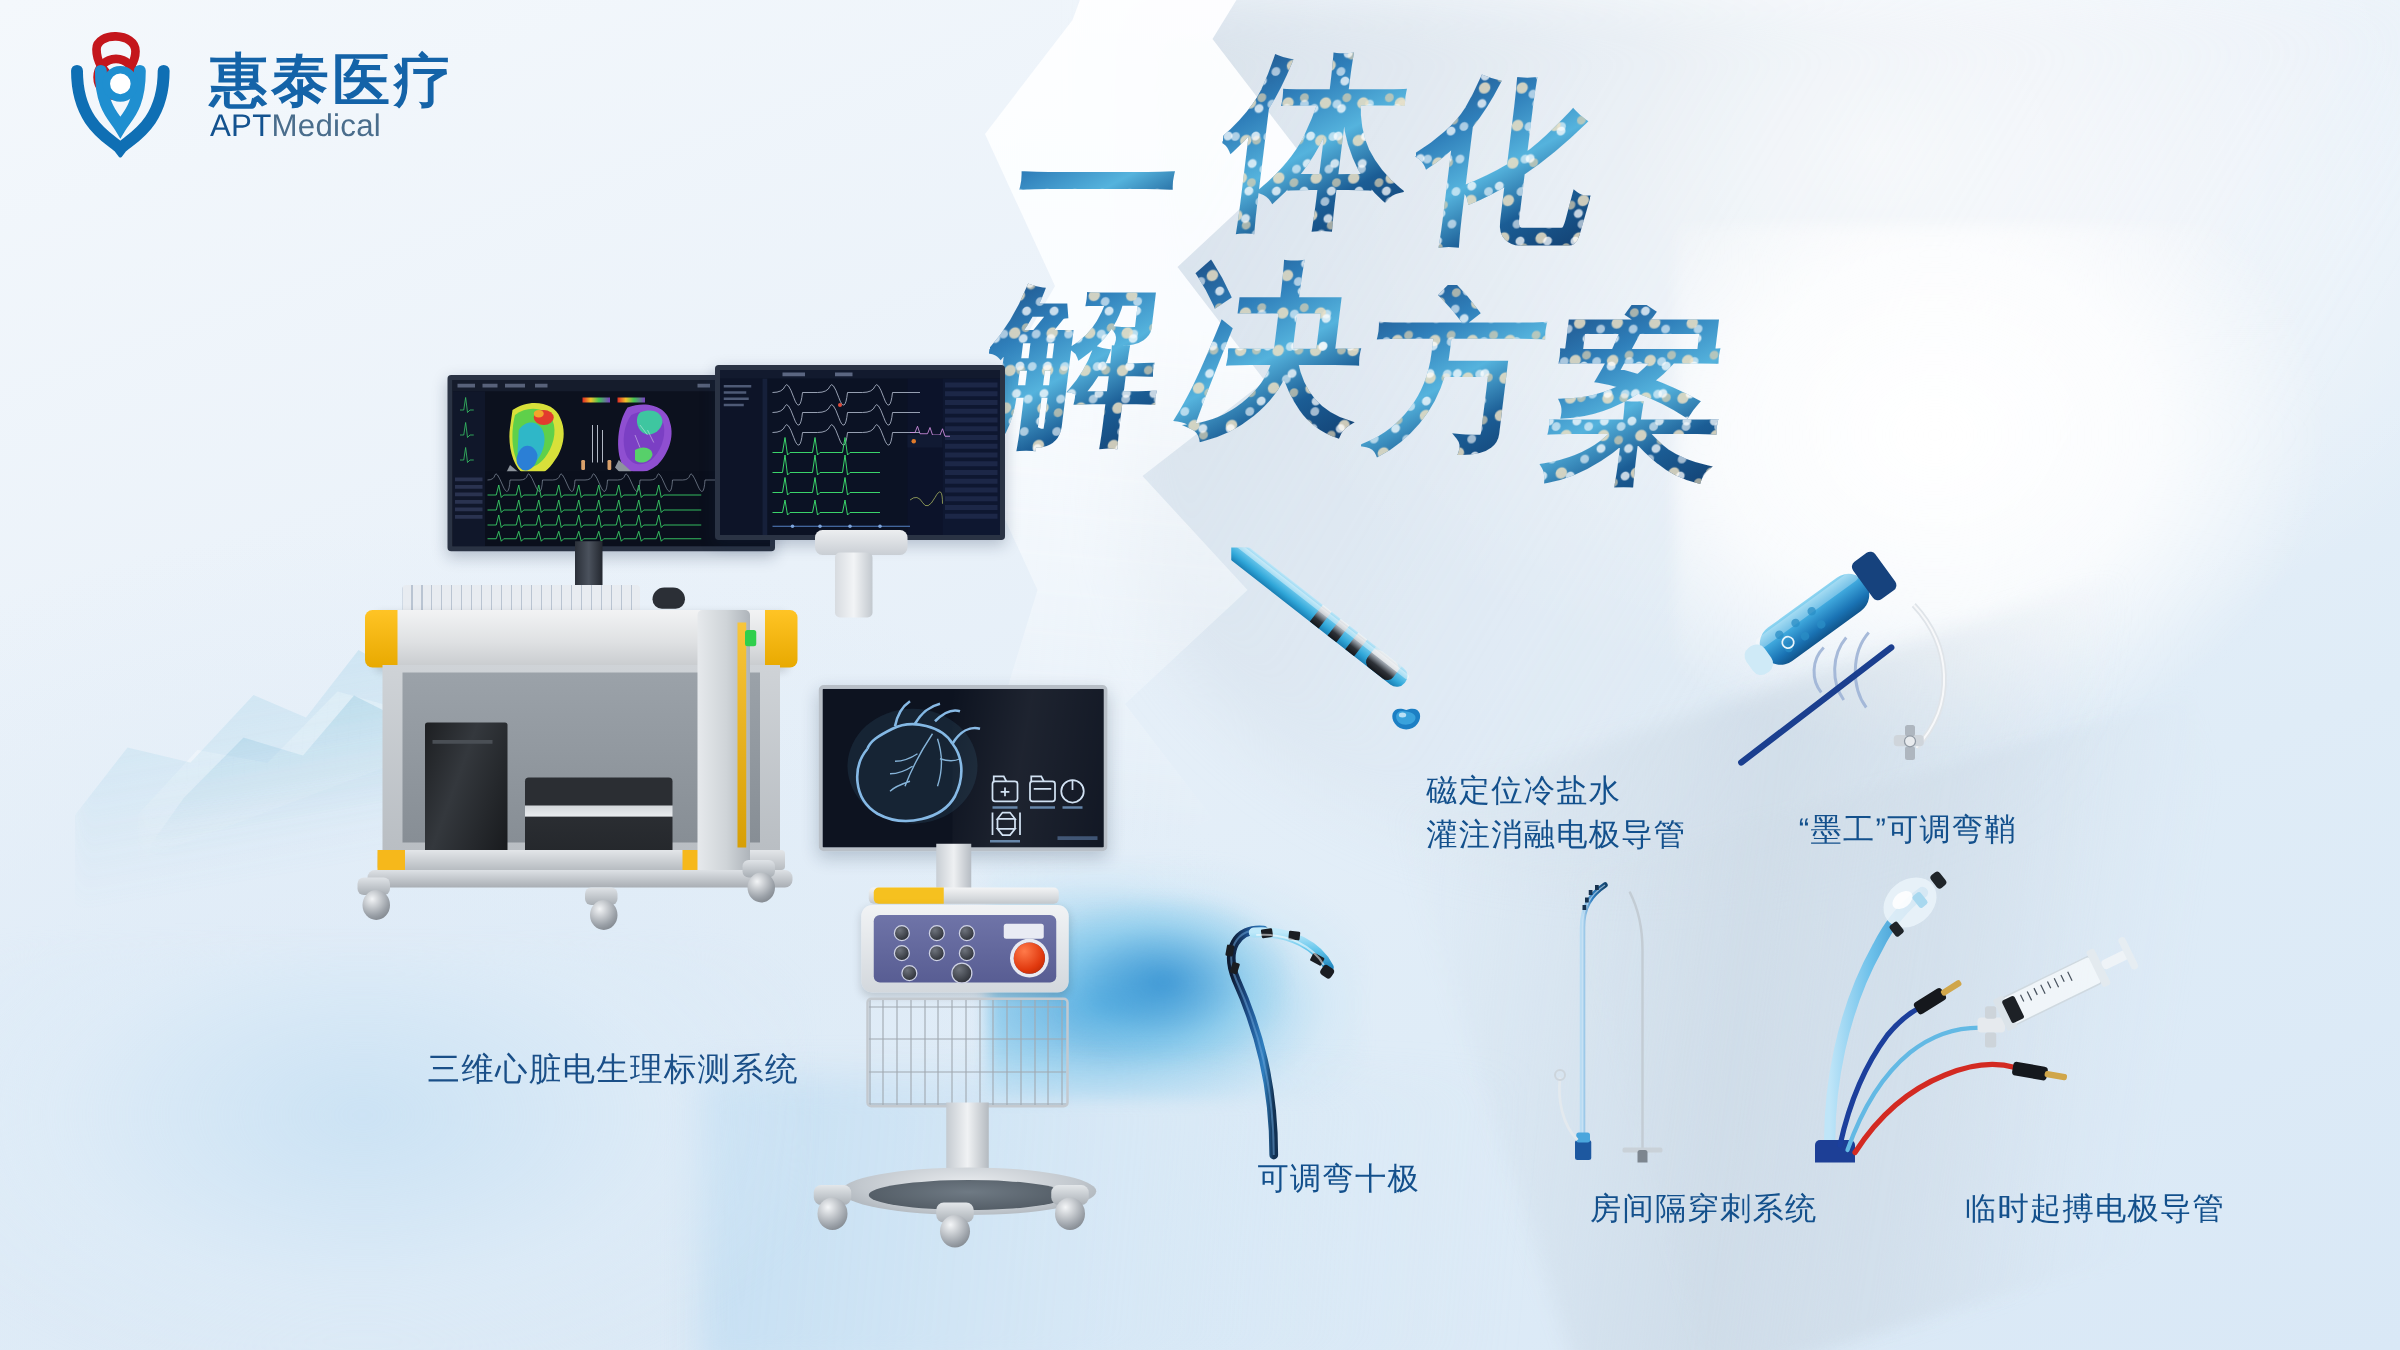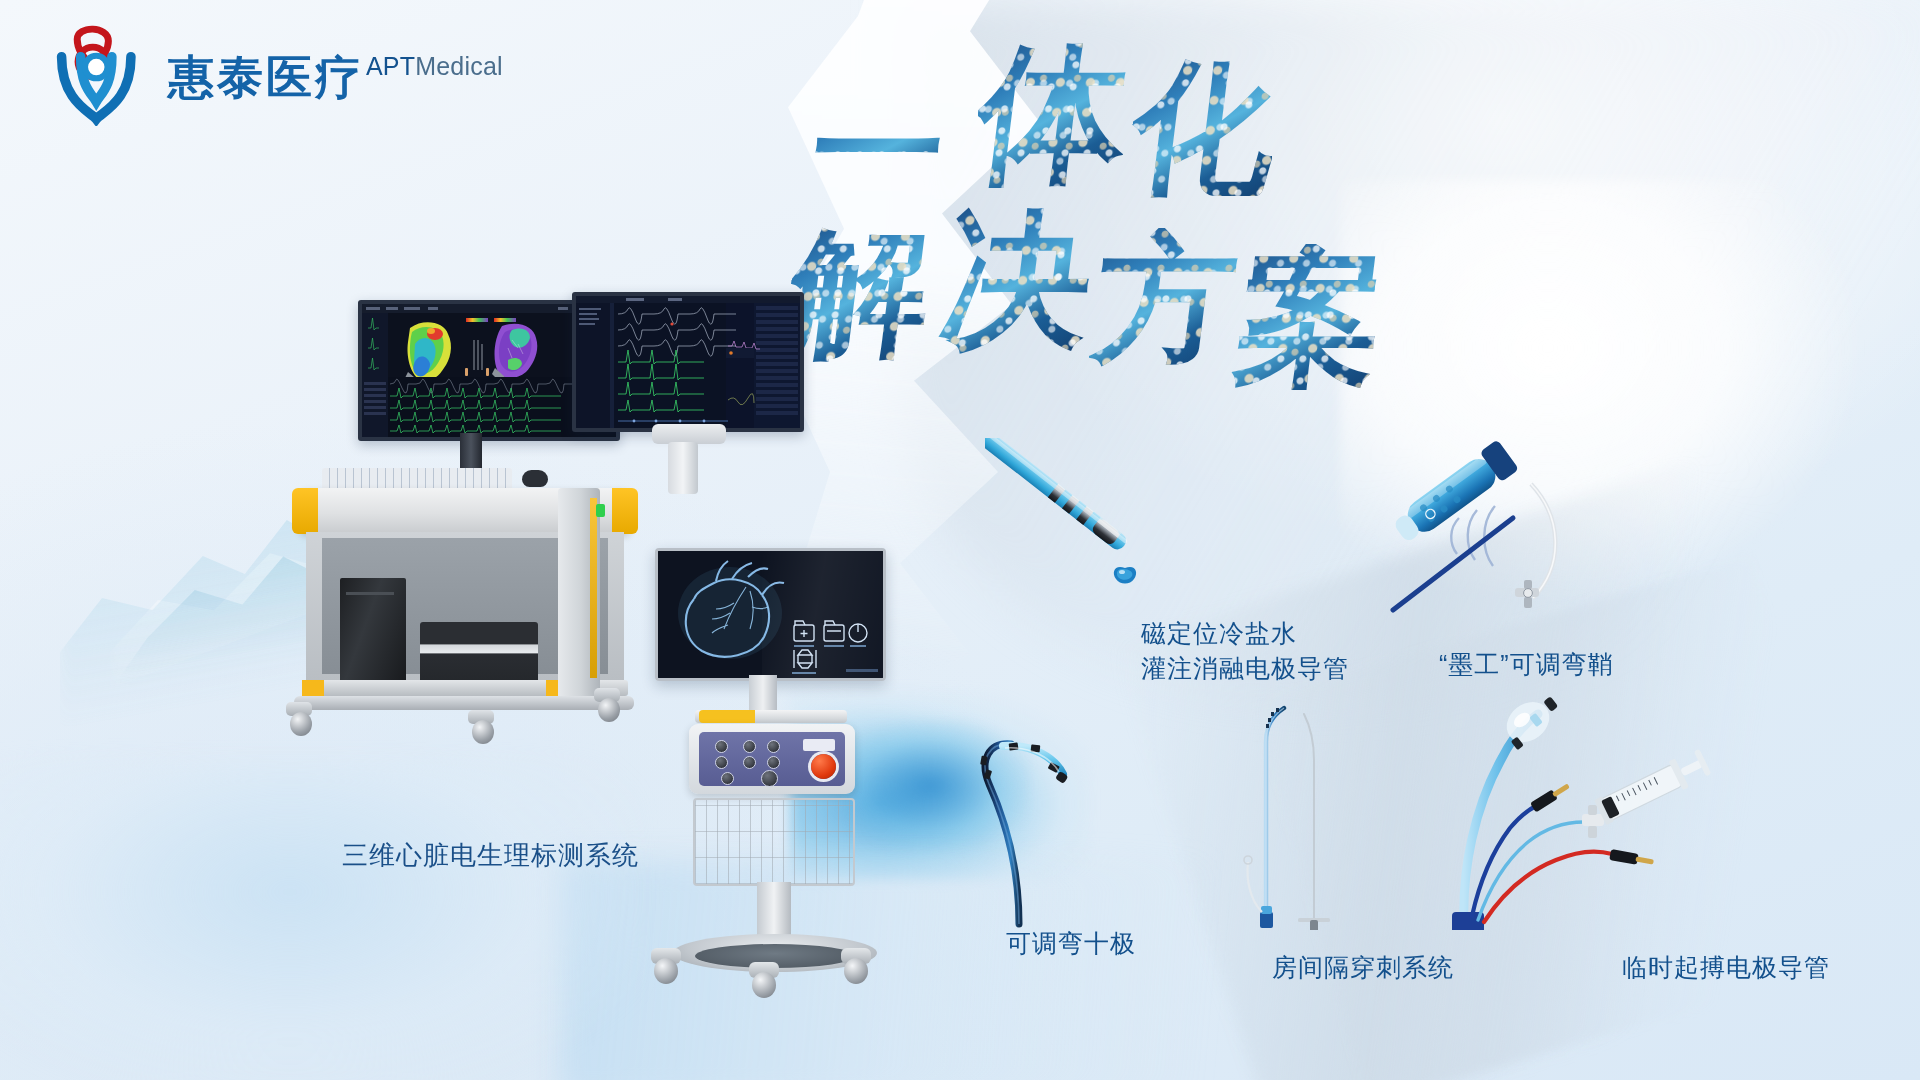--- a/index.html
+++ b/index.html
@@ -81,21 +81,21 @@
   }
   .wash-bottom-left{
     left:-60px;top:760px;width:700px;height:330px;
     background:radial-gradient(ellipse at 50% 40%,rgba(198,224,243,.75) 0%,rgba(220,236,248,.35) 50%,rgba(255,255,255,0) 80%);
     filter:blur(10px);
   }
 
   
   .logo{position:absolute;left:46px;top:22px;display:flex;align-items:center;gap:18px;}
   .logo-mark{width:104px;height:104px;}
-  .logo-text{display:flex;flex-direction:row;gap:2px;padding-top:6px;justify-content:center;}
+  .logo-text{display:flex;flex-direction:column;gap:2px;padding-top:6px;justify-content:center;}
   .logo-cn{font-size:46px;font-weight:700;color:#1463a8;letter-spacing:3px;line-height:1;}
   .logo-en{font-size:25px;line-height:1;letter-spacing:.2px;}
   .logo-en .apt{font-weight:400;color:#13528f;}
   .logo-en .med{font-weight:400;color:#4a6d8c;}
 
   
   .headline{position:absolute;left:960px;top:32px;width:680px;height:330px;}
   .cal{
     position:absolute;
     font-family:"DejaVu Serif","Liberation Serif",serif;
@@ -123,21 +123,21 @@
 
   
   .label{position:absolute;color:#13508c;font-size:25px;line-height:1.38;letter-spacing:1px;white-space:nowrap;}
   .label .sup{font-size:15px;vertical-align:super;}
   .label-ht{left:342px;top:838px;font-size:26px;color:#1a4f88;}
   .label-ht .l1{letter-spacing:.5px;margin-bottom:6px;}
   .label-abl{left:1141px;top:616px;}
   .label-sheath{left:1439px;top:647px;}
   .label-deca{left:1006px;top:926px;text-align:center;}
   .label-ts{left:1272px;top:950px;}
-  .label-pace{left:1622px;top:950px;text-align:right;}
+  .label-pace{left:1572px;top:950px;text-align:right;}
 
   
   .cart{position:absolute;left:300px;top:292px;width:420px;height:520px;}
   .mon-l{position:absolute;left:58px;top:8px;width:254px;height:133px;
     background:#0d1220;border:4px solid #2a3344;border-radius:3px;box-shadow:0 4px 12px rgba(20,40,70,.25);overflow:hidden;}
   .mon-r{position:absolute;left:272px;top:0px;width:224px;height:132px;
     background:#0a1022;border:4px solid #2a3344;border-radius:3px;box-shadow:0 4px 12px rgba(20,40,70,.25);overflow:hidden;}
   .mon-stand{position:absolute;left:160px;top:141px;width:22px;height:58px;background:linear-gradient(90deg,#2a2f38,#4b525d,#23272f);}
   .mon-arm{position:absolute;left:352px;top:132px;width:74px;height:20px;background:linear-gradient(180deg,#eceef0,#c9ced4);border-radius:6px;}
   .mon-arm2{position:absolute;left:368px;top:150px;width:30px;height:52px;background:linear-gradient(90deg,#d7dbe0,#f2f4f6,#c2c8ce);border-radius:4px;}

